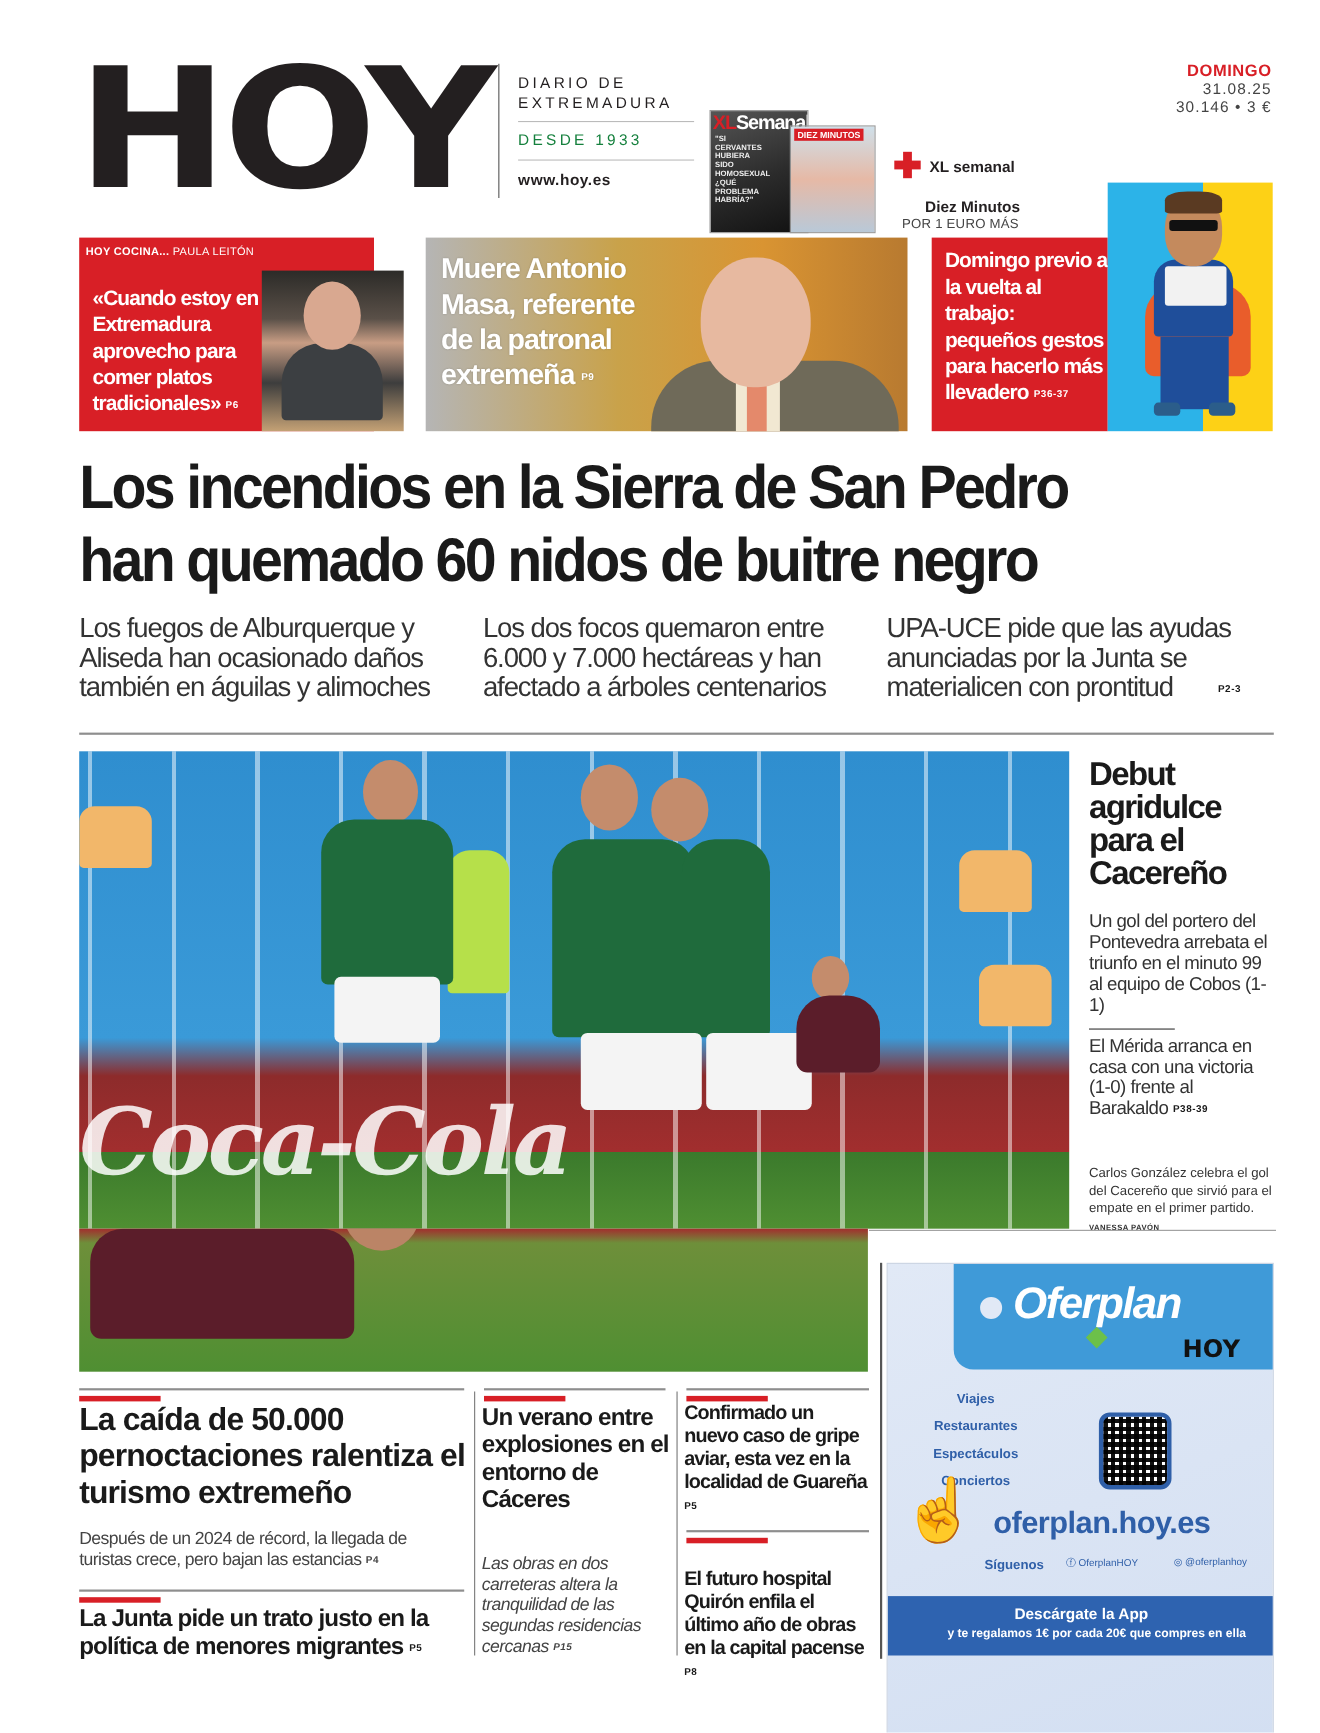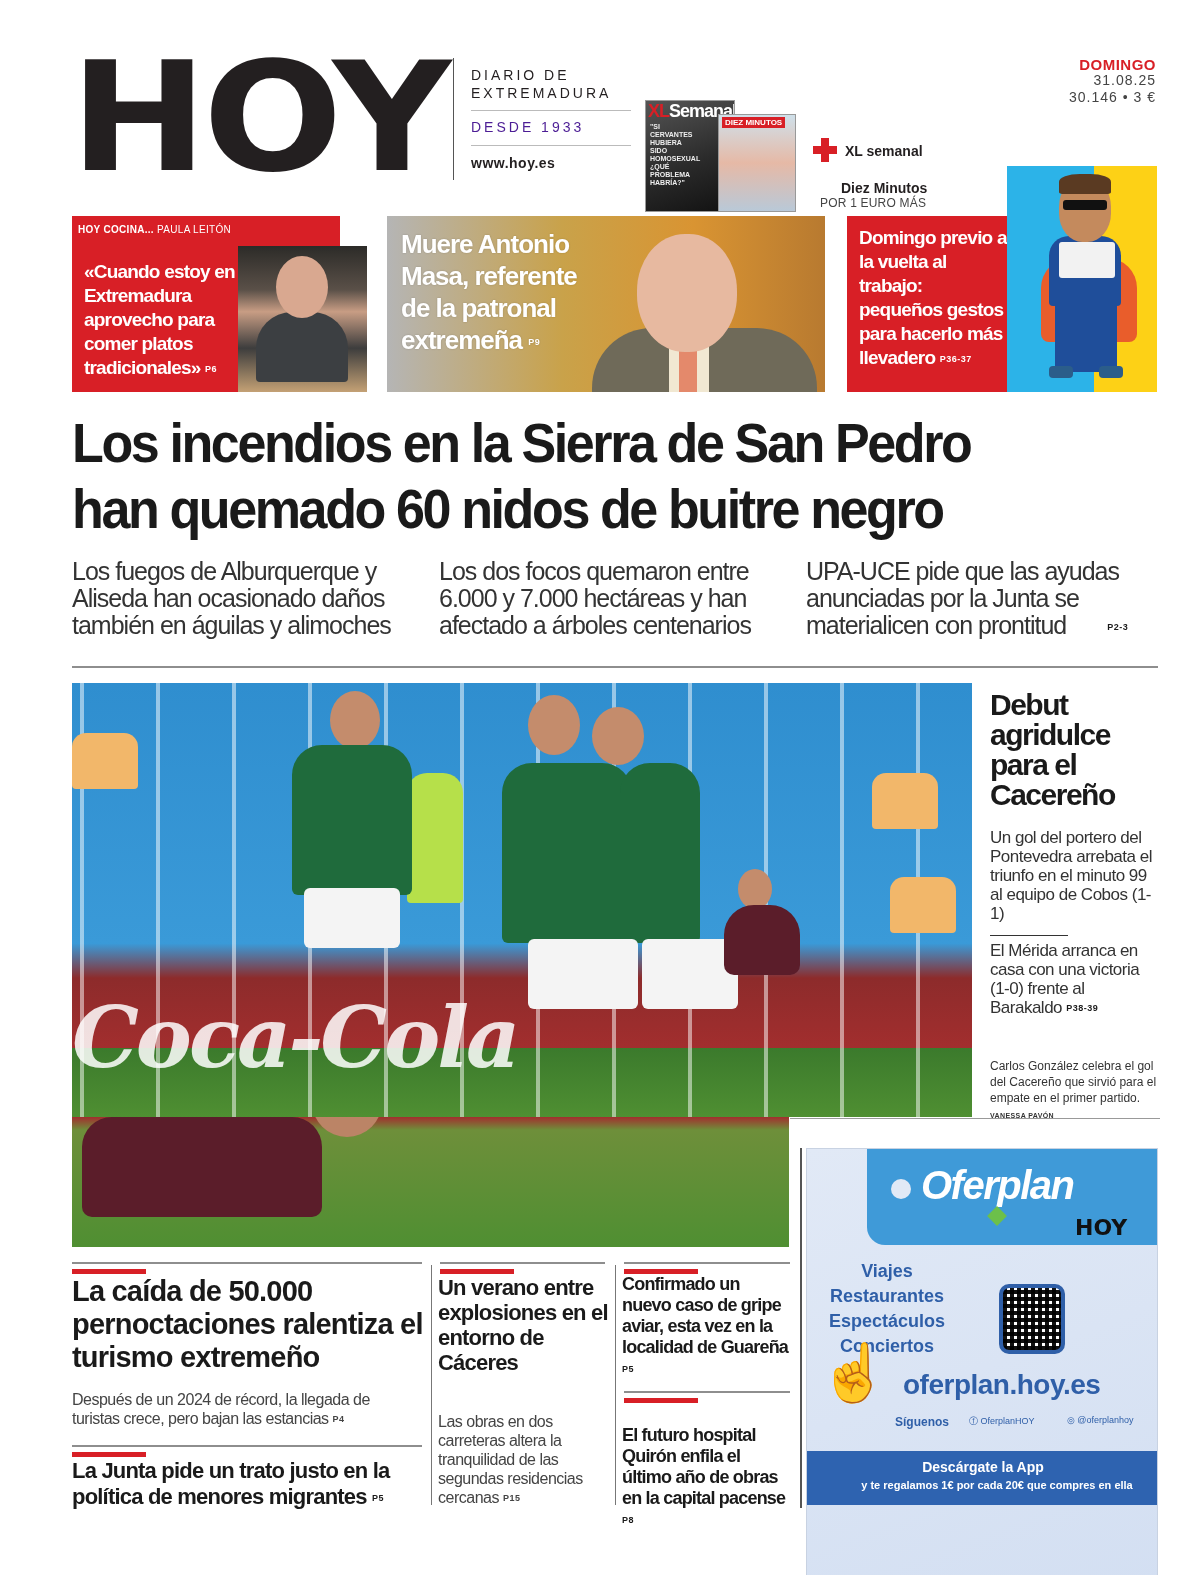--- a/index.html
+++ b/index.html
@@ -6,21 +6,21 @@
   html, body { width: 1200px; height: 1575px; background: #ffffff; overflow: hidden; }
   body { position: relative; font-family: "Liberation Sans", sans-serif; color: #1a1a1a; }
 
   .abs { position: absolute; }
 
   
   .logo { left: 70px; top: 48px; font-family: "DejaVu Sans", sans-serif; font-weight: 900; font-size: 152px; line-height: 140px; letter-spacing: -4px; color: #231f20; transform: scaleX(1.08); transform-origin: left top; }
   .logo-rule { left: 453px; top: 58px; width: 1px; height: 122px; background: #555; }
   .tag1 { left: 471px; top: 66px; font-size: 14px; letter-spacing: 3px; color: #231f20; line-height: 18px; }
   .tag-hr { left: 471px; width: 160px; height: 1px; background: #bbb; }
-  .tag2 { left: 471px; top: 119px; font-size: 14px; letter-spacing: 3px; color: #4c1d95; }
+  .tag2 { left: 471px; top: 119px; font-size: 14px; letter-spacing: 3px; color: #15803d; }
   .tag3 { left: 471px; top: 155px; font-size: 14px; font-weight: bold; letter-spacing: 0.5px; color: #231f20; }
 
   .mag { border: 1px solid #999; overflow: hidden; }
   .mag1 { left: 645px; top: 100px; width: 90px; height: 112px; background: linear-gradient(160deg,#555 0%,#2b2b2b 55%,#111 100%); }
   .mag1 .mt { position: absolute; left: 2px; top: 0; font-size: 18px; font-weight: bold; color: #fff; font-family: "Liberation Sans", sans-serif; letter-spacing: -1px; }
   .mag1 .mt b { color: #d81f26; }
   .mag1 .mc { position: absolute; left: 4px; top: 22px; width: 40px; font-size: 7px; color: #eee; line-height: 8px; font-weight: bold; }
   .mag2 { left: 718px; top: 114px; width: 78px; height: 98px; background: linear-gradient(180deg,#cfe0ea 0%,#e6b9a6 50%,#b9c9d8 100%); }
   .mag2 .dz { position: absolute; left: 3px; top: 2px; background: #d81f26; color: #fff; font-size: 8px; font-weight: bold; padding: 1px 3px; }
 
@@ -107,40 +107,40 @@
   .s1-head { left: 72px; top: 1275px; width: 355px; font-size: 29px; line-height: 33px; }
   .s1-desc { left: 72px; top: 1390px; width: 345px; font-size: 16px; line-height: 19px; }
   .s5-hr { left: 72px; top: 1445px; width: 350px; }
   .s5-red { left: 72px; top: 1452px; }
   .s5-head { left: 72px; top: 1458px; width: 360px; font-size: 22px; line-height: 26px; }
 
   .v1 { left: 431px; top: 1265px; height: 240px; }
   .s2-hr { left: 440px; top: 1262px; width: 165px; }
   .s2-red { left: 440px; top: 1269px; }
   .s2-head { left: 438px; top: 1275px; width: 170px; font-size: 22px; line-height: 25px; }
-  .s2-desc { left: 438px; top: 1412px; width: 170px; font-size: 16px; line-height: 19px; }
+  .s2-desc { left: 438px; top: 1412px; width: 170px; font-size: 16px; line-height: 19px; font-style: italic; }
 
   .v2 { left: 615px; top: 1265px; height: 240px; }
   .s3-hr { left: 624px; top: 1262px; width: 166px; }
   .s3-red { left: 624px; top: 1269px; }
   .s3-head { left: 622px; top: 1274px; width: 170px; font-size: 18px; line-height: 21px; }
   .s4-hr { left: 624px; top: 1391px; width: 166px; }
   .s4-red { left: 624px; top: 1398px; }
   .s4-head { left: 622px; top: 1403px; width: 170px; font-size: 18px; line-height: 21px; margin-top: 22px; }
 
   
   .ad-frame { left: 790px; top: 1118px; width: 370px; height: 1px; background: #999; }
   .ad-vrule { left: 800px; top: 1148px; width: 2px; height: 360px; background: #555; }
   .ad { left: 806px; top: 1148px; width: 352px; height: 440px; background: linear-gradient(160deg,#e1e9f6 0%,#d3dff2 100%); overflow: hidden; border: 1px solid #c8d2e2; }
   .ad-tag { position:absolute; left: 60px; top: 0px; width: 300px; height: 96px; background: #3f9ad8; border-radius: 0 0 0 18px; }
   .ad-tag-hole { position:absolute; left: 84px; top: 30px; width: 20px; height: 20px; border-radius: 50%; background: #e1e9f6; }
   .ad-logo { position:absolute; left: 114px; top: 14px; font-size: 40px; font-style: italic; font-weight: bold; color: #fff; letter-spacing: -1.5px; }
   .ad-hoy { position:absolute; left: 268px; top: 66px; font-size: 22px; font-weight: 900; color: #111; font-family: "DejaVu Sans", sans-serif; }
   .ad-green { position:absolute; left: 183px; top: 60px; width: 14px; height: 14px; background: #6cc04a; transform: rotate(45deg); }
-  .ad-cats { position:absolute; left: 0px; top: 110px; width: 160px; text-align: center; font-size: 18px; font-weight: bold; color: #2f5fa8; line-height: 25px; }
+  .ad-cats { position:absolute; left: 0px; top: 110px; width: 160px; text-align: center; font-size: 12px; font-weight: bold; color: #2f5fa8; line-height: 25px; }
   .ad-qr { position:absolute; left: 192px; top: 135px; width: 66px; height: 70px; border: 4px solid #2f5fa8; border-radius: 10px; background: #fff;
     background-image: repeating-linear-gradient(0deg,#111 0 4px,transparent 4px 7px), repeating-linear-gradient(90deg,#111 0 4px,transparent 4px 7px); background-blend-mode: multiply; }
   .ad-url { position:absolute; left: 96px; top: 220px; font-size: 28px; font-weight: bold; color: #2f5fa8; letter-spacing: -0.5px; }
   .ad-follow { position:absolute; left: 88px; top: 266px; font-size: 12px; font-weight: bold; color: #2f5fa8; }
   .ad-fb { position:absolute; left: 162px; top: 266px; font-size: 9px; color: #2f5fa8; }
   .ad-ig { position:absolute; left: 260px; top: 266px; font-size: 9px; color: #2f5fa8; }
   .ad-hand { position:absolute; left: 12px; top: 196px; font-size: 56px; color: #222; line-height: 56px; }
   .ad-band { position:absolute; left: 0; top: 302px; width: 352px; height: 54px; background: #2e63b0; color: #fff; text-align: center; }
   .ad-band .a1 { font-size: 14px; font-weight: bold; margin-top: 8px; }
   .ad-band .a2 { font-size: 11px; font-weight: bold; margin-top: 4px; margin-left: 28px; }

